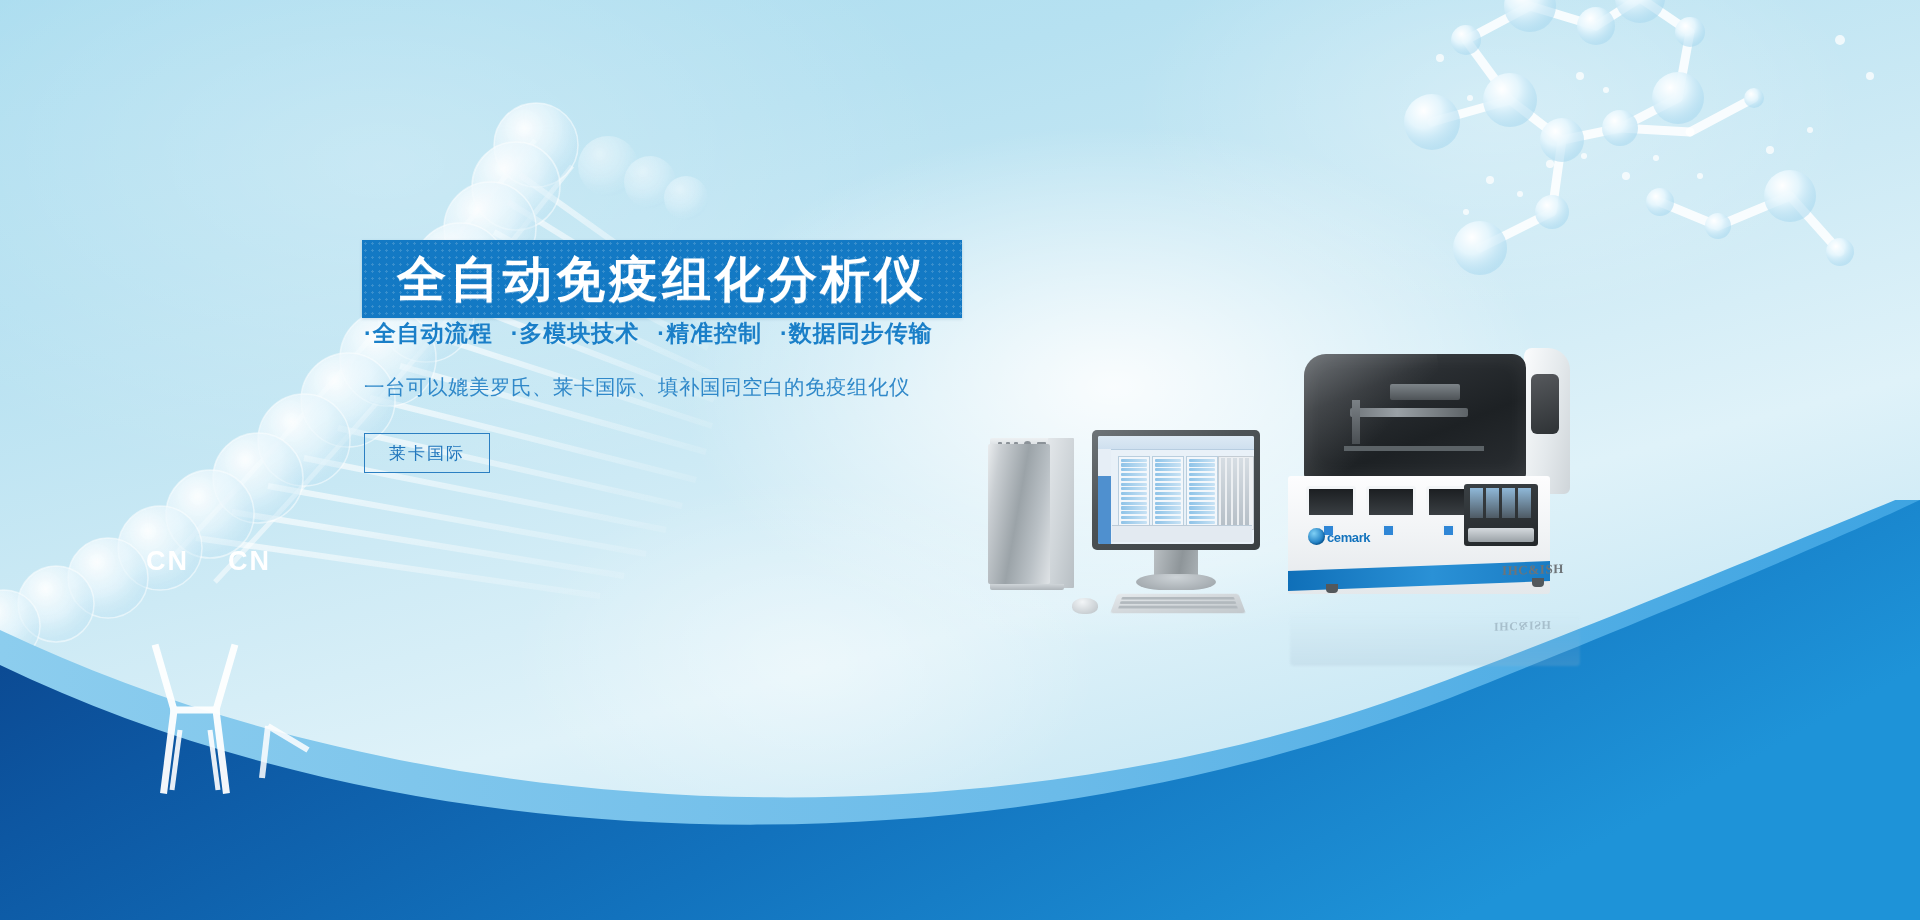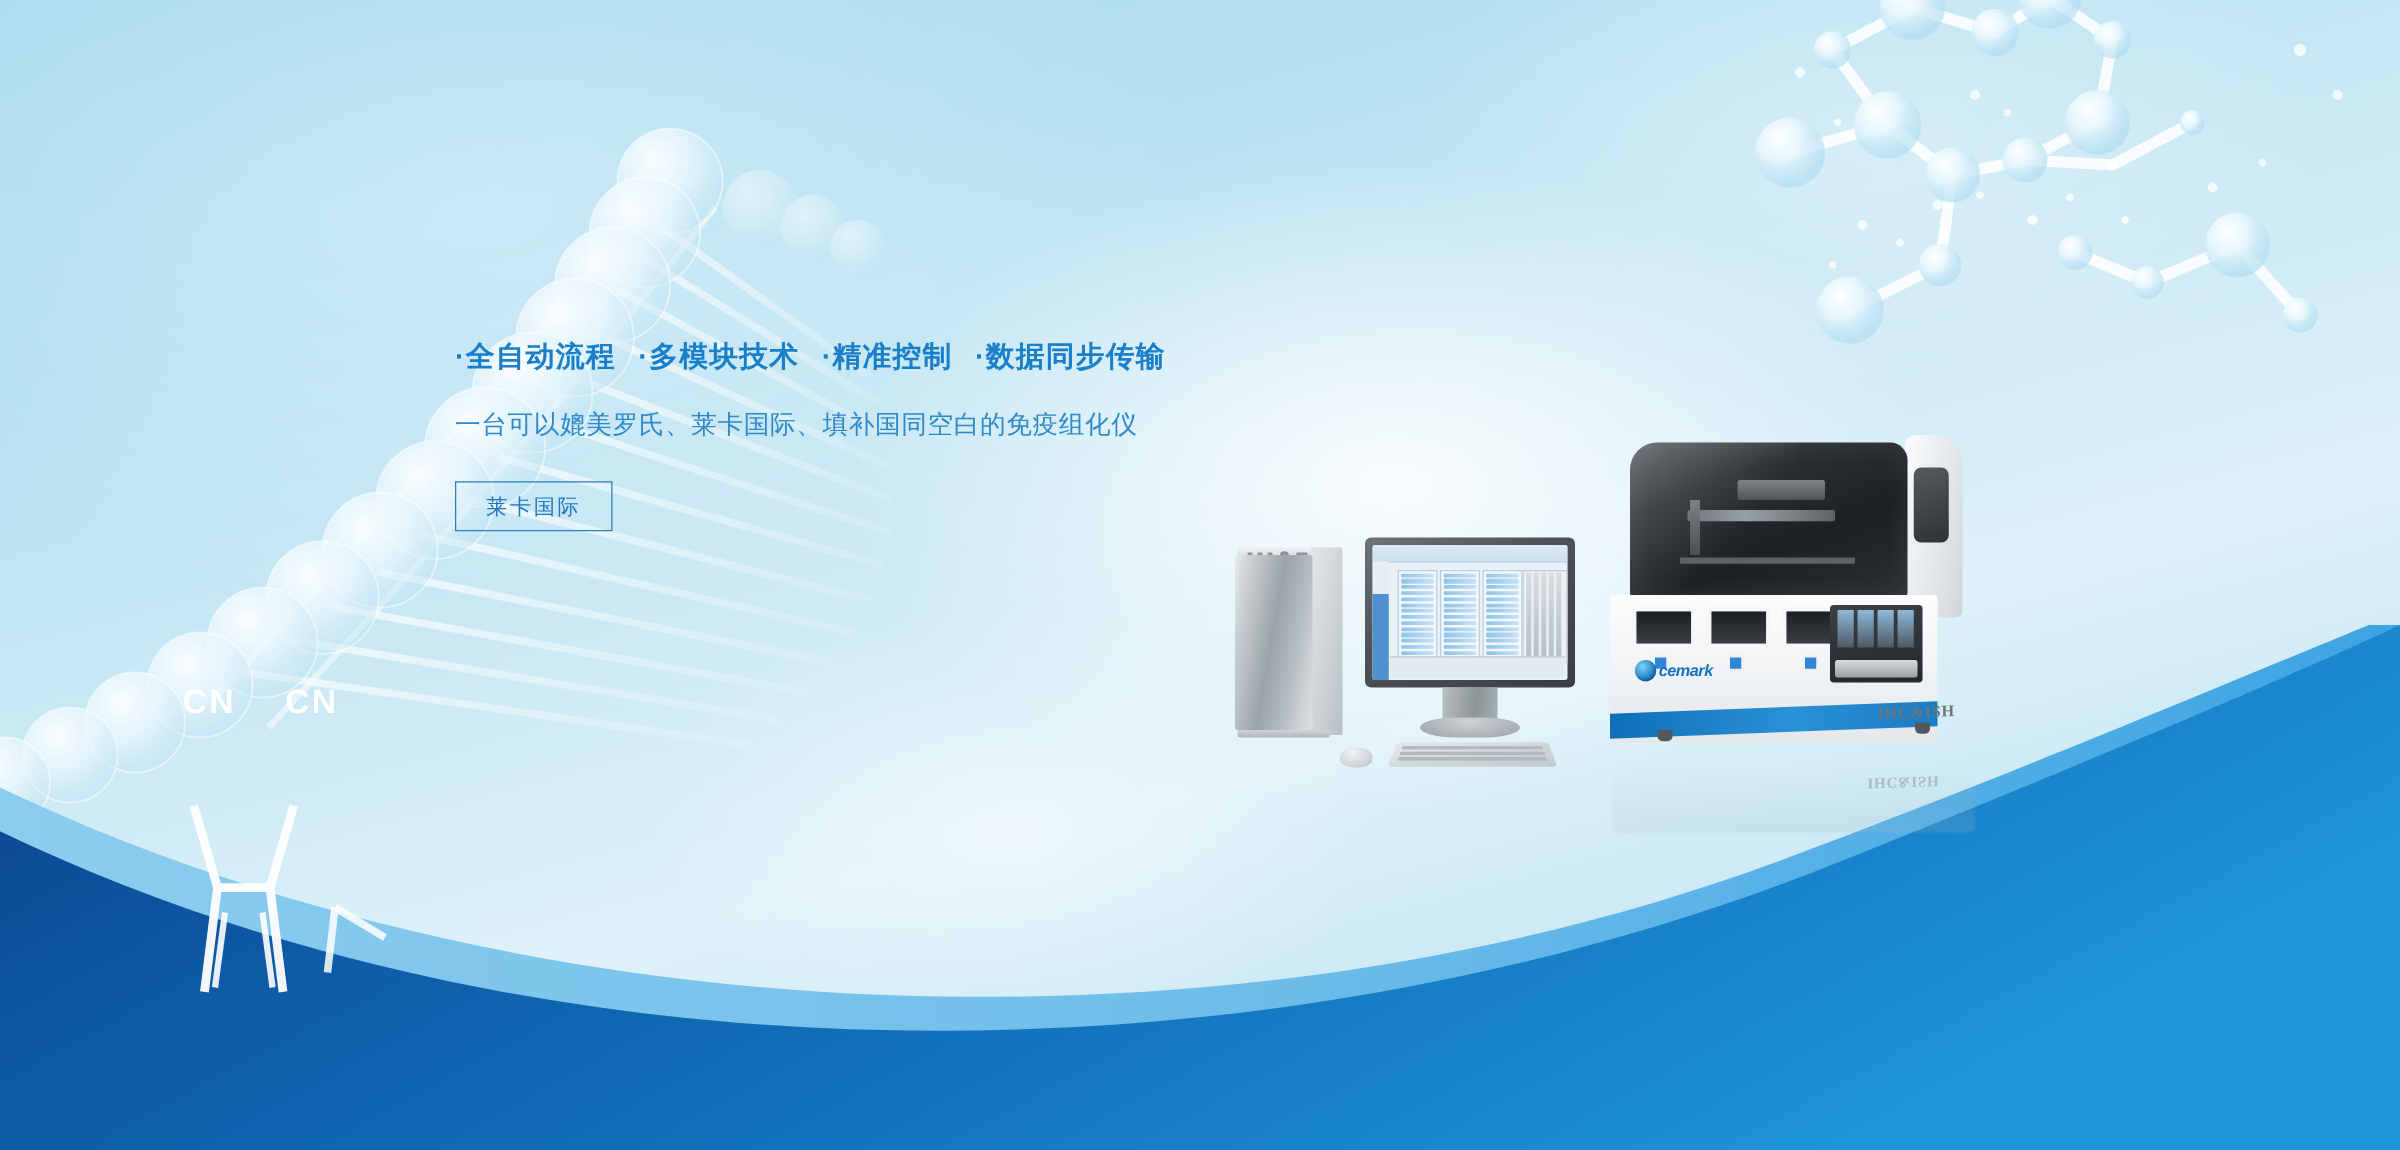--- a/index.html
+++ b/index.html
@@ -58,21 +58,21 @@
     display:flex;align-items:center;justify-content:center;
     box-shadow:0 1px 3px rgba(10,70,120,.18);
   }
   .title-bar .t{
     color:#ffffff;font-size:49px;font-weight:700;letter-spacing:4px;
     font-family:"Liberation Serif","DejaVu Serif",serif;
     line-height:1;white-space:nowrap;
     text-shadow:0 1px 0 rgba(255,255,255,.25);
   }
   .features{
-    margin-top:30px;margin-left:2px;
+    margin-left:2px;
     color:#1a7fc8;font-size:23px;font-weight:700;letter-spacing:1px;
     white-space:nowrap;
   }
   .features .sep{display:inline-block;width:18px;}
   .subtitle{
     margin-top:24px;margin-left:2px;
     color:#2f88c9;font-size:20.5px;font-weight:400;letter-spacing:.5px;
     white-space:nowrap;
   }
   .cta{
@@ -183,21 +183,21 @@
   }
   .an .body .carousel .v{position:absolute;top:4px;width:13px;height:30px;background:linear-gradient(180deg,#8fb8d8,#4e5a64);}
   .an .body .carousel .tray{position:absolute;left:4px;bottom:4px;width:66px;height:14px;background:linear-gradient(180deg,#d5dade,#9aa1a6);border-radius:2px;}
   .an .stripe{
     position:absolute;left:8px;top:236px;width:262px;height:20px;
     background:linear-gradient(90deg,#0f6fb8,#2a91d6 55%,#1a7cc4);
     transform:skewY(-2.2deg);
   }
   .an .foot{position:absolute;width:12px;height:9px;background:#53585c;border-radius:0 0 4px 4px;}
   .an .logo{
-    position:absolute;left:28px;top:198px;display:flex;align-items:center;gap:2px;font-style:italic;
+    position:absolute;left:28px;top:198px;display:flex;align-items:flex-end;gap:2px;
   }
   .an .logo .mark{
     width:17px;height:17px;border-radius:50%;
     background:radial-gradient(circle at 35% 32%,#7fd0f5,#1273bd 70%);
     box-shadow:inset -1px -1px 2px rgba(0,0,0,.25);
   }
   .an .logo .wd{color:#1373bd;font-size:13px;font-weight:700;letter-spacing:-.4px;font-family:"Liberation Sans",sans-serif;}
   .an .model{
     position:absolute;right:16px;top:232px;color:#6e7478;font-size:13px;
     font-weight:700;letter-spacing:.6px;font-family:"Liberation Serif",serif;
@@ -514,20 +514,23 @@
         <span class="wd">cemark</span>
       </div>
       <div class="model">IHC&amp;ISH</div>
     </div>
 
     <div class="reflect"></div>
     <div class="reflect-model">IHC&amp;ISH</div>
   </div>
 
   <div class="copy">
+    <div class="title-bar">
+      <span class="t">全自动免疫组化分析仪</span>
+    </div>
     <div class="features">
       <span>·全自动流程</span><span class="sep"></span><span>·多模块技术</span><span class="sep"></span><span>·精准控制</span><span class="sep"></span><span>·数据同步传输</span>
     </div>
     <div class="subtitle">一台可以媲美罗氏、莱卡国际、填补国同空白的免疫组化仪</div>
     <div class="cta">莱卡国际</div>
   </div>
 
 </div>
 
 </body></html>

